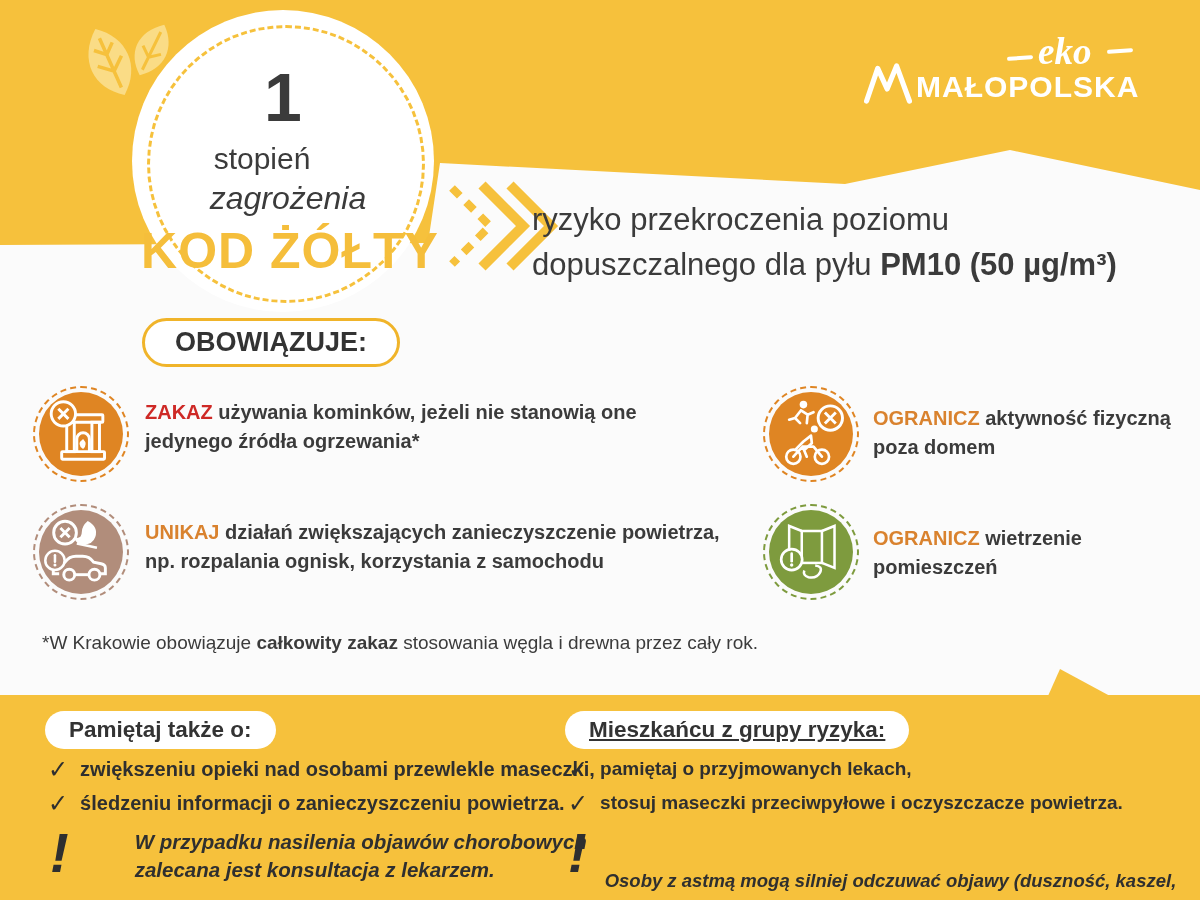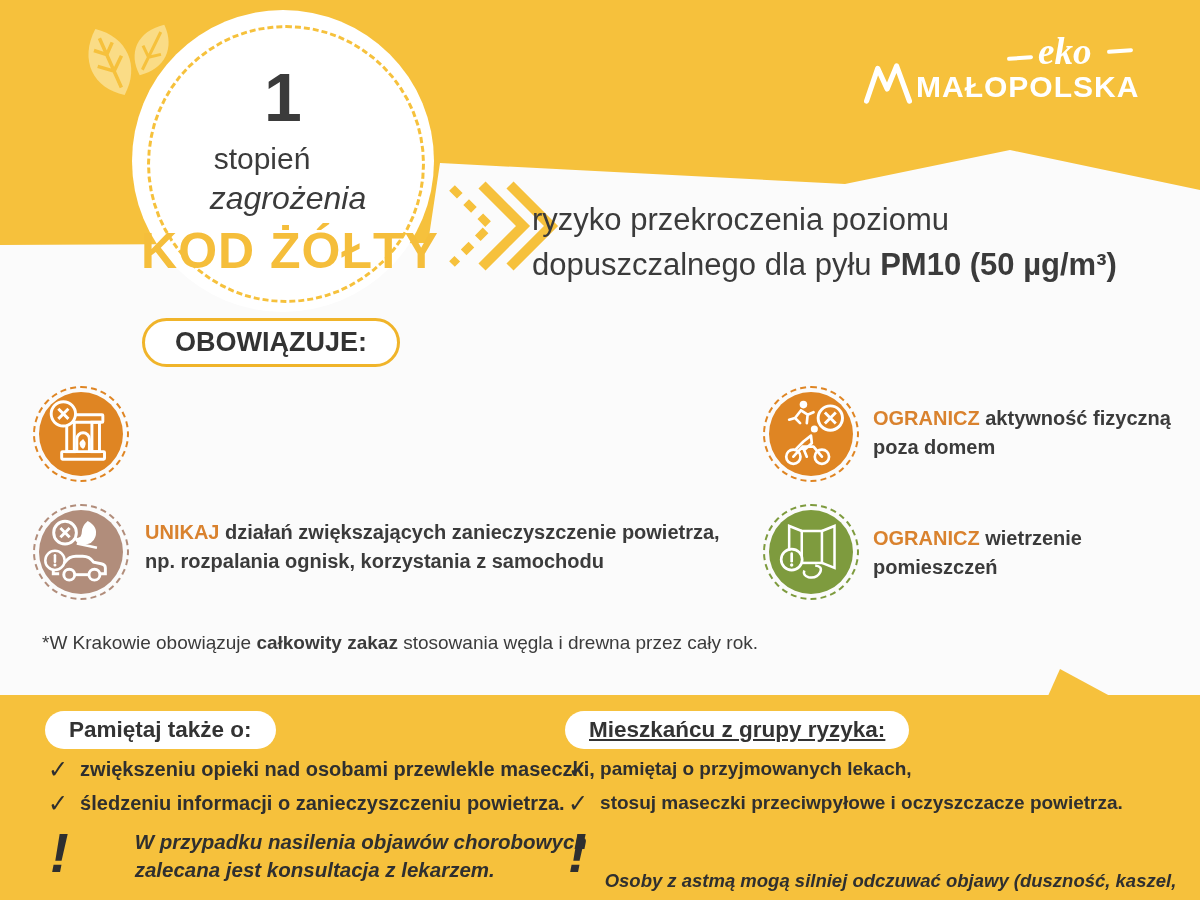--- a/index.html
+++ b/index.html
@@ -139,20 +139,22 @@
         <rect x="33" y="36" width="9" height="35"></rect>
         <rect x="63" y="36" width="9" height="35"></rect>
         <rect x="27" y="71" width="51" height="9" rx="1"></rect>
         <path d="M45,71 v-15 a7.5,7.5 0 0 1 15,0 v15"></path>
       </g>
       <path d="M52.5,56 q6,6 0,12 q-8.5,-6 0,-12" fill="#fff"></path>
       <circle cx="29" cy="26" r="14.5" fill="#DF8523" stroke="#fff" stroke-width="3.5"></circle>
       <path d="M23,20 l12,12 M35,20 l-12,12" stroke="#fff" stroke-width="3.5"></path>
     </svg>
   </div>
+  <div id="rule1-text" class="abs rule-text"><span class="kw-red">ZAKAZ</span><span class="pre"> używania kominków, jeżeli nie stanowią one
+jedynego źródła ogrzewania*</span></div>
 
   <div id="rule2-icon" class="abs icon-ring ring-taupe">
     <svg width="84" height="84" viewBox="0 0 100 100">
       <circle cx="50" cy="50" r="50" fill="#B18D7B"></circle>
       <path d="M58,13 q13,7 9,19 q-3,9 -14,9 q-9,0 -11,-8 q9,2 9,-7 q0,-7 7,-13" fill="#fff"></path>
       <path d="M45,40 l24,5" stroke="#fff" stroke-width="3"></path>
       <circle cx="31" cy="27" r="13.5" fill="#B18D7B" stroke="#fff" stroke-width="3.5"></circle>
       <path d="M25.5,21.5 l11,11 M36.5,21.5 l-11,11" stroke="#fff" stroke-width="3.5"></path>
       <g fill="none" stroke="#fff" stroke-width="3.5">
         <path d="M24,76 h-7 v-7 q0,-4 5,-5 l9,-2 q5,-7 13,-7 h8 q8,0 13,7 l9,2 q5,1 5,5 v7 h-7"></path>

